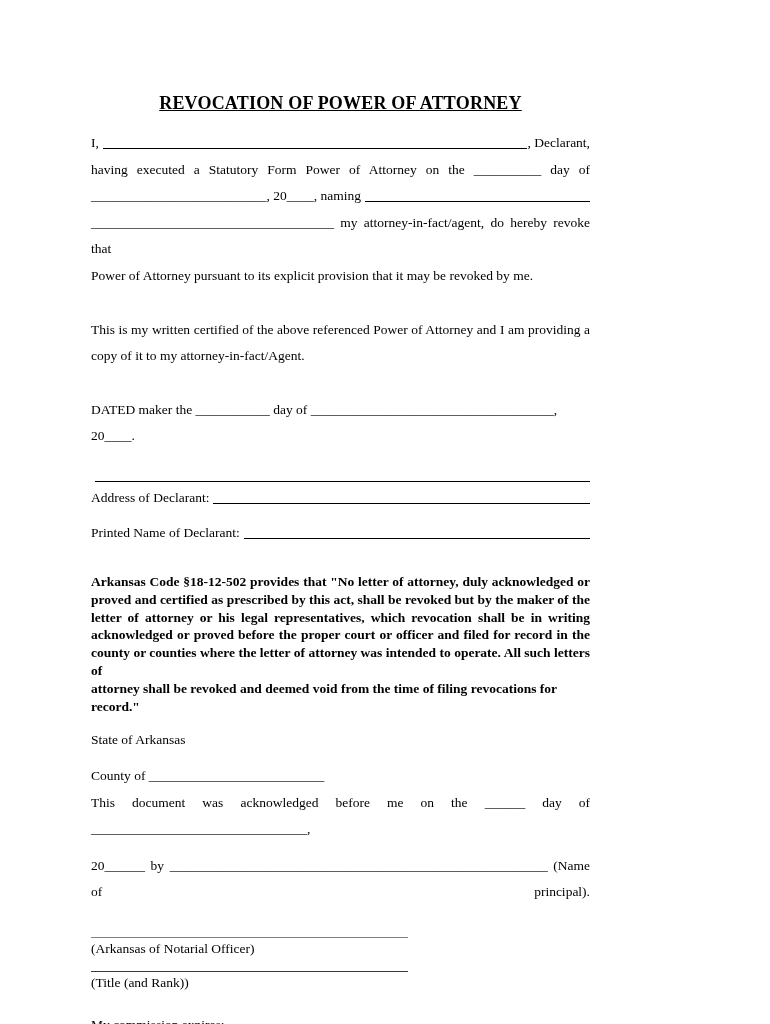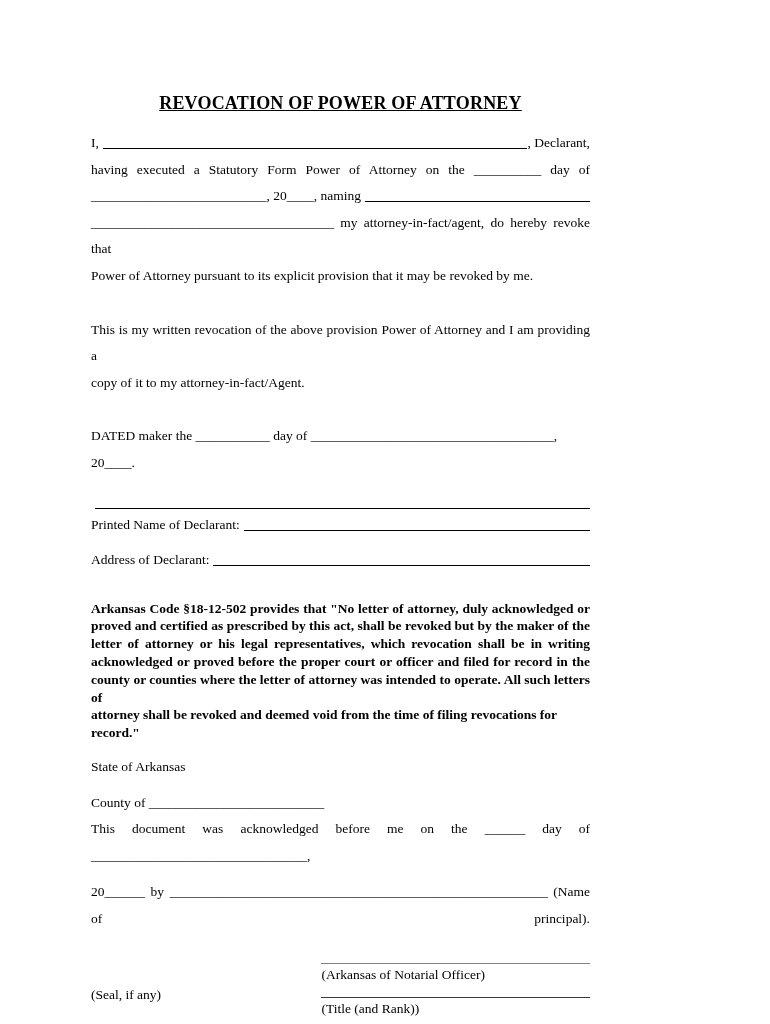--- a/index.html
+++ b/index.html
@@ -68,36 +68,36 @@
     <div class="jline">having executed a Statutory Form Power of Attorney on the __________ day of</div>
     <div class="flexline">
       <span>__________________________, 20____, naming</span>
       <span class="fill"></span>
     </div>
     <div class="jline">____________________________________ my attorney-in-fact/agent, do hereby revoke that</div>
     <div>Power of Attorney pursuant to its explicit provision that it may be revoked by me.</div>
   </div>
 
   <div class="para revocation">
-    <div class="jline">This is my written revocation of the above provision Power of Attorney and I am providing a</div>
+    <div class="jline">This is my written certified of the above referenced Power of Attorney and I am providing a</div>
     <div>copy of it to my attorney-in-fact/Agent.</div>
   </div>
 
   <div class="dated">DATED maker the ___________ day of ____________________________________, 20____.</div>
 
   <div class="sigblock">
     <div class="flexline">
       <span class="fill"></span>
     </div>
     <div class="flexline">
-      <span>Printed Name of Declarant:</span>
+      <span>Address of Declarant:</span>
       <span class="fill"></span>
     </div>
     <div class="flexline">
-      <span>Address of Declarant:</span>
+      <span>Printed Name of Declarant:</span>
       <span class="fill"></span>
     </div>
   </div>
 
   <div class="statute">
     <div class="jline">Arkansas Code §18-12-502 provides that "No letter of attorney, duly acknowledged or</div>
     <div class="jline">proved and certified as prescribed by this act, shall be revoked but by the maker of the</div>
     <div class="jline">letter of attorney or his legal representatives, which revocation shall be in writing</div>
     <div class="jline">acknowledged or proved before the proper court or officer and filed for record in the</div>
     <div class="jline">county or counties where the letter of attorney was intended to operate. All such letters of</div>
@@ -105,23 +105,20 @@
   </div>
 
   <div class="ackblock">
     <div>State of Arkansas</div>
     <div class="county">County of __________________________</div>
     <div class="jline ack1">This document was acknowledged before me on the ______ day of ________________________________,</div>
     <div class="jline ack2">20______ by ________________________________________________________ (Name of principal).</div>
   </div>
 
   <div class="notary-row">
-    <div class="notary-left">
-      <div class="seal">(Seal, if any)</div>
-    </div>
     <div class="notary-right">
       <div class="nrule"></div>
       <div class="caption">(Arkansas of Notarial Officer)</div>
       <div class="nrule dark"></div>
       <div class="caption">(Title (and Rank))</div>
     </div>
   </div>
 
   <div class="commission">My commission expires: _______________</div>
 

